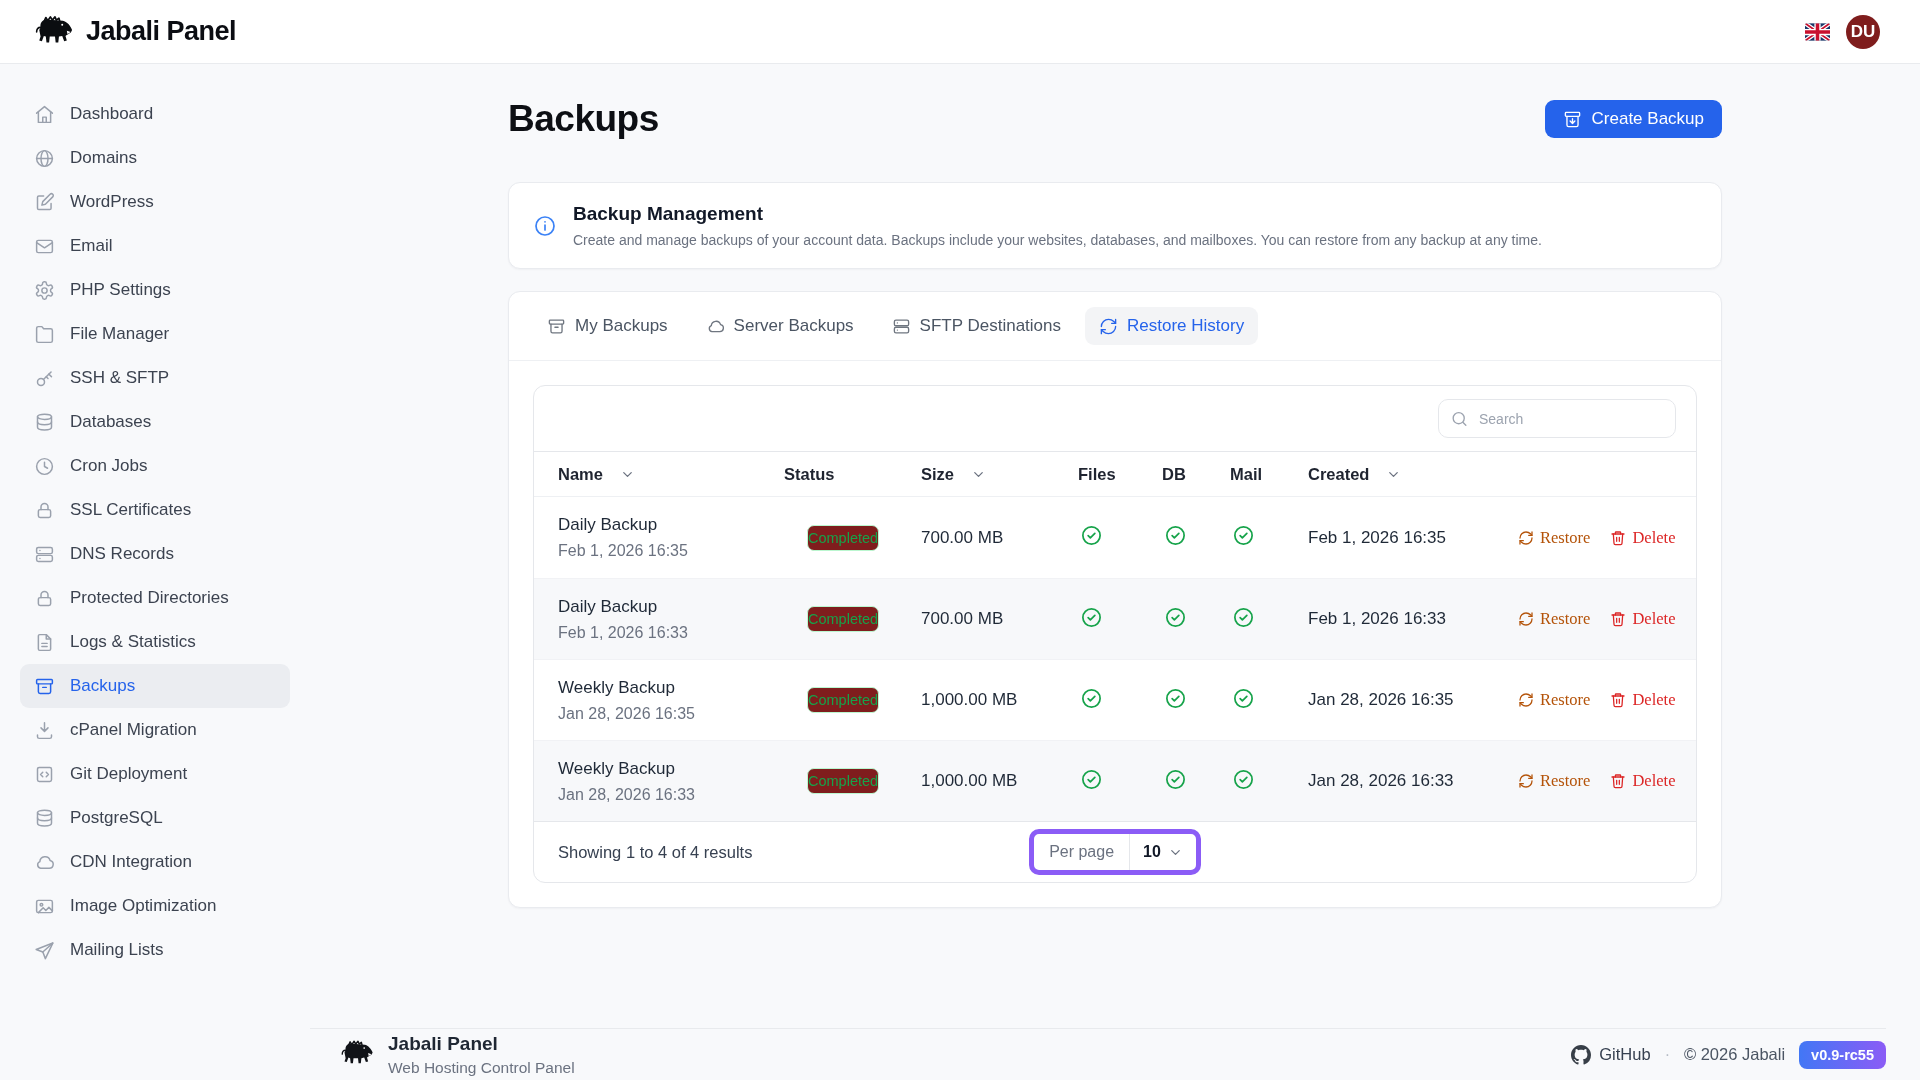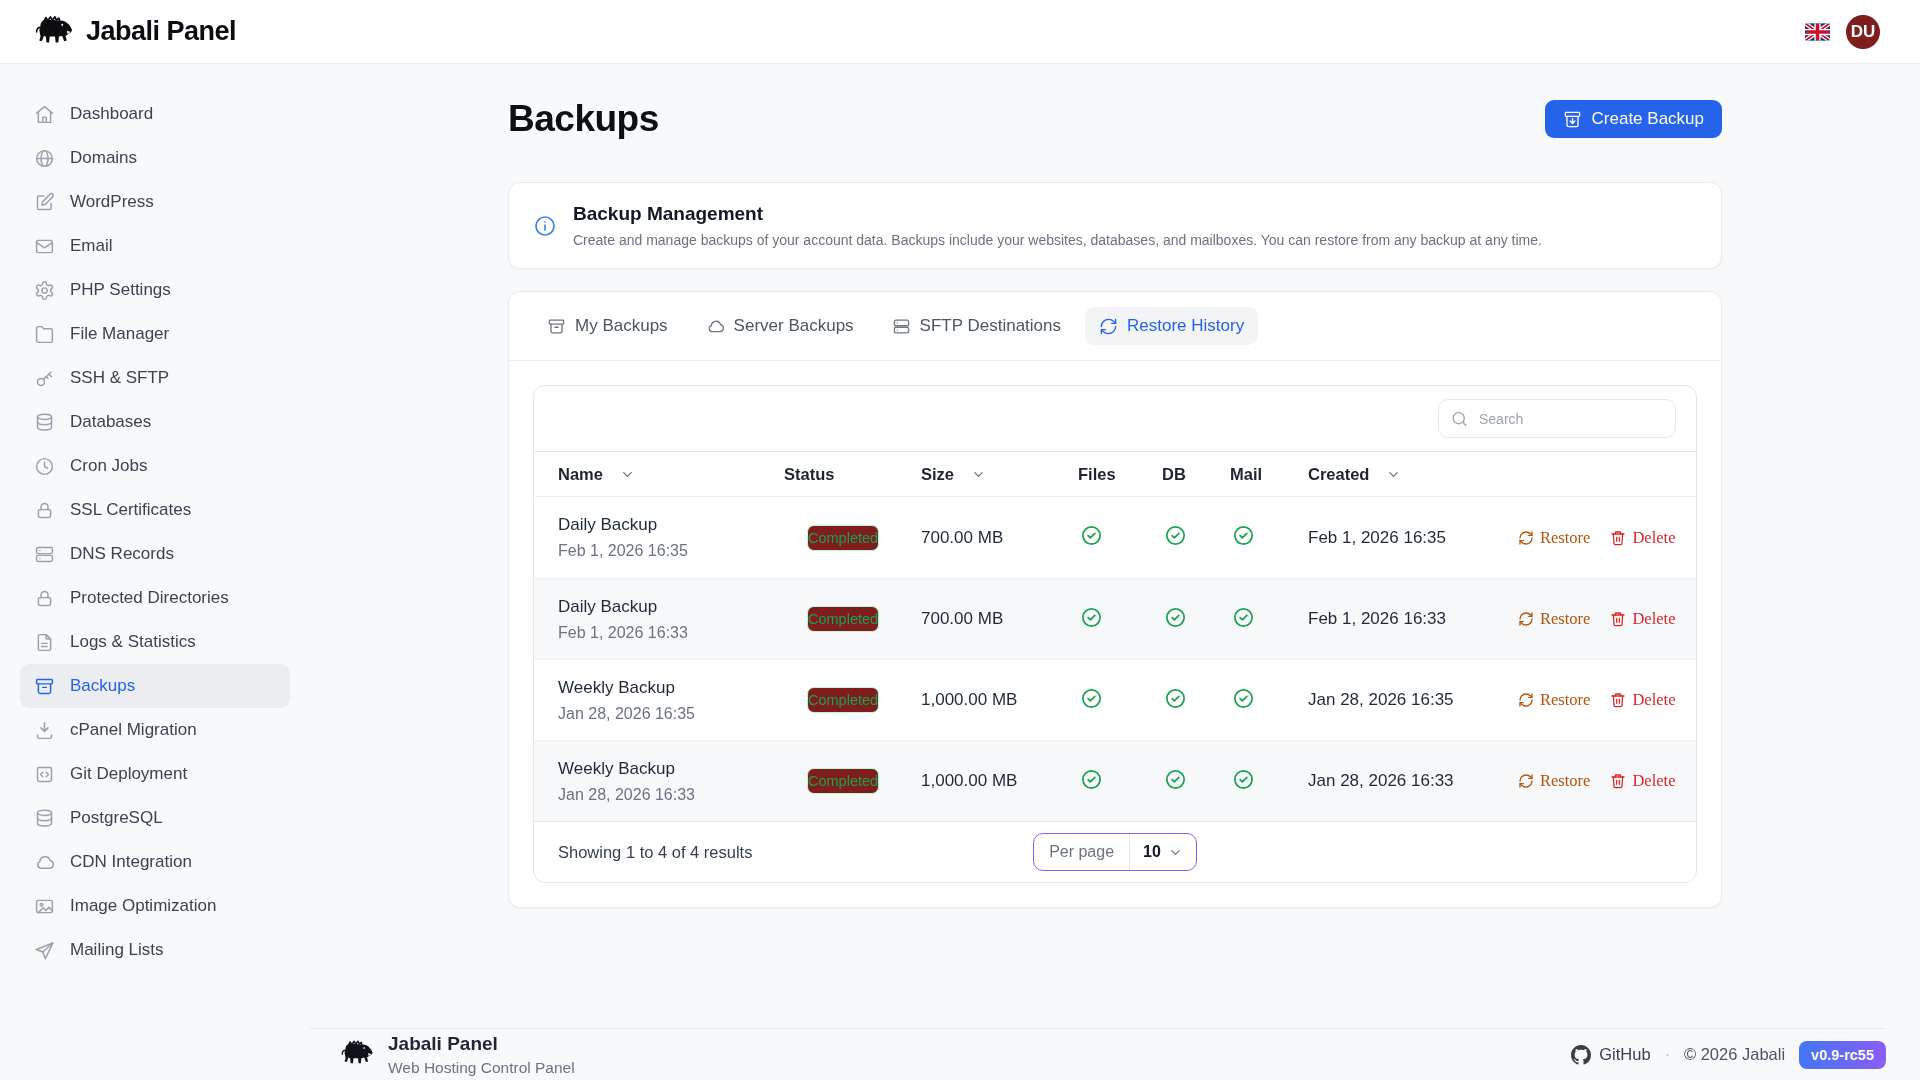--- a/index.html
+++ b/index.html
@@ -128,21 +128,21 @@
   .link-restore .act-ic { stroke:#b45309; }
   .link-delete .act-ic { stroke:#dc2626; }
 
   
   .tfoot {
     border-top:1px solid #e5e7eb; height:61px; padding:0 24px;
     display:grid; grid-template-columns:1fr auto 1fr; align-items:center;
   }
   .showing { font-size:16.5px; color:#374151; }
   .perpage {
-    grid-column:2; display:flex; align-items:stretch; border:1px solid #8b5cf6;
+    grid-column:2; display:flex; align-items:stretch; border:5px solid #8b5cf6;
     border-radius:10px; overflow:hidden; background:#fff; cursor:pointer;
   }
   .perpage-label { padding:9px 15px; font-size:16px; color:#6b7280; border-right:1px solid #e5e7eb; display:flex; align-items:center; }
   .perpage-value { padding:9px 13px; font-size:16px; font-weight:600; color:#111827; display:flex; align-items:center; gap:7px;justify-content:flex-end; }
 
   
   .pagefoot {
     margin:120px 34px 0 0; border-top:1px solid #e8eaed;
     height:81px; display:flex; align-items:center; justify-content:space-between;
     padding-left:30px;

